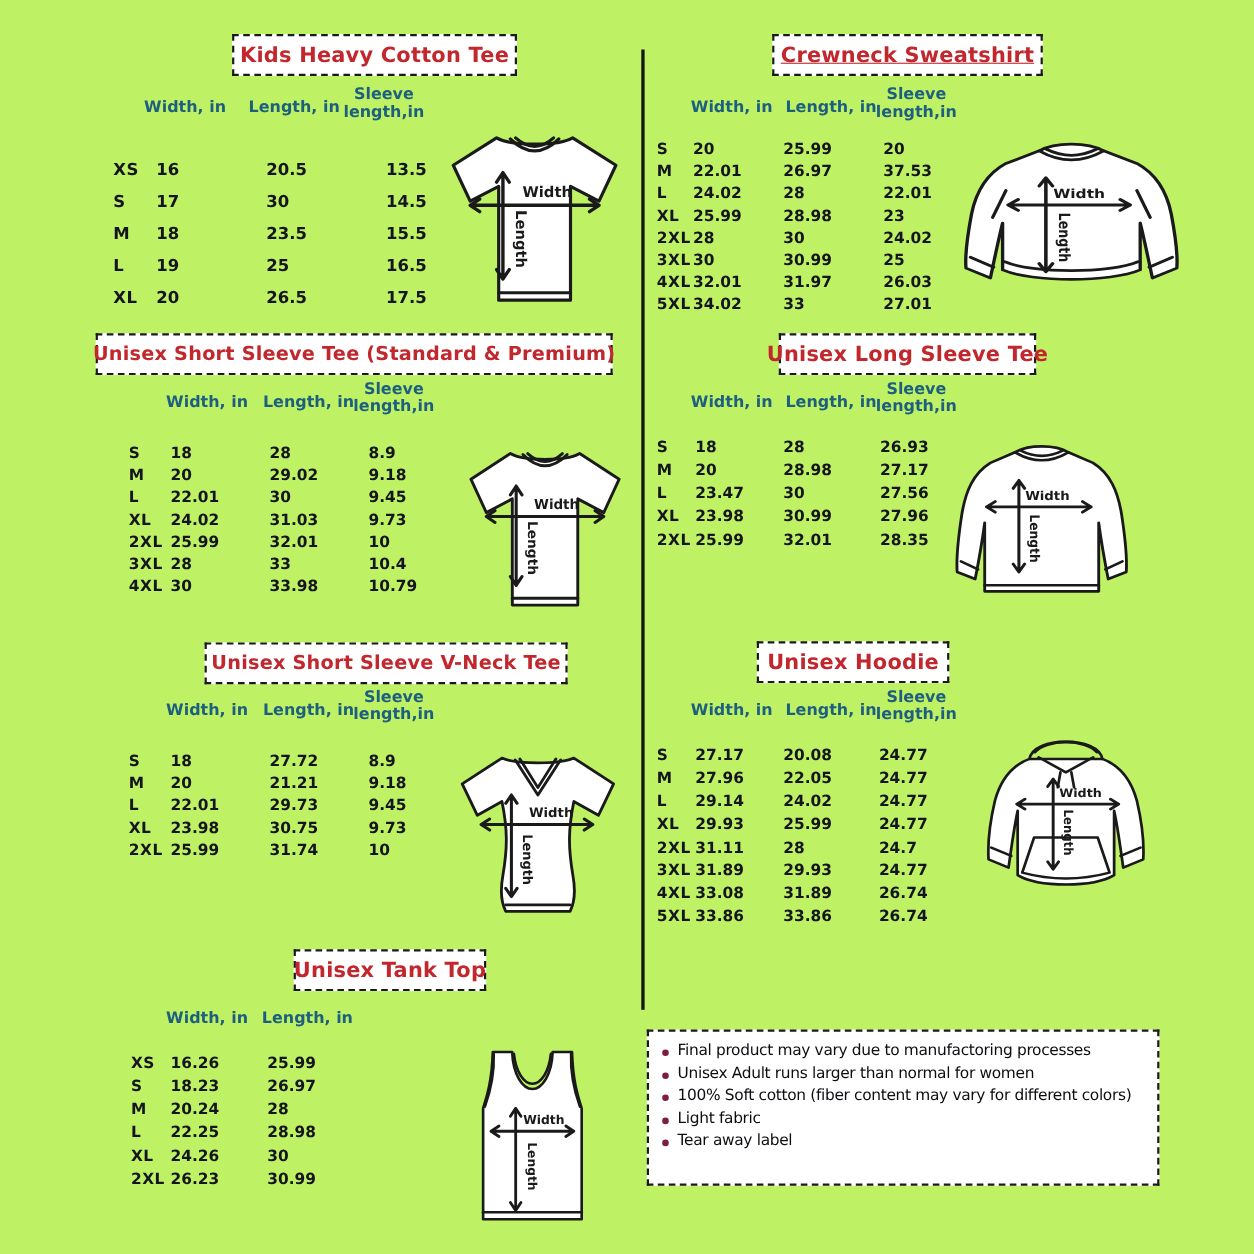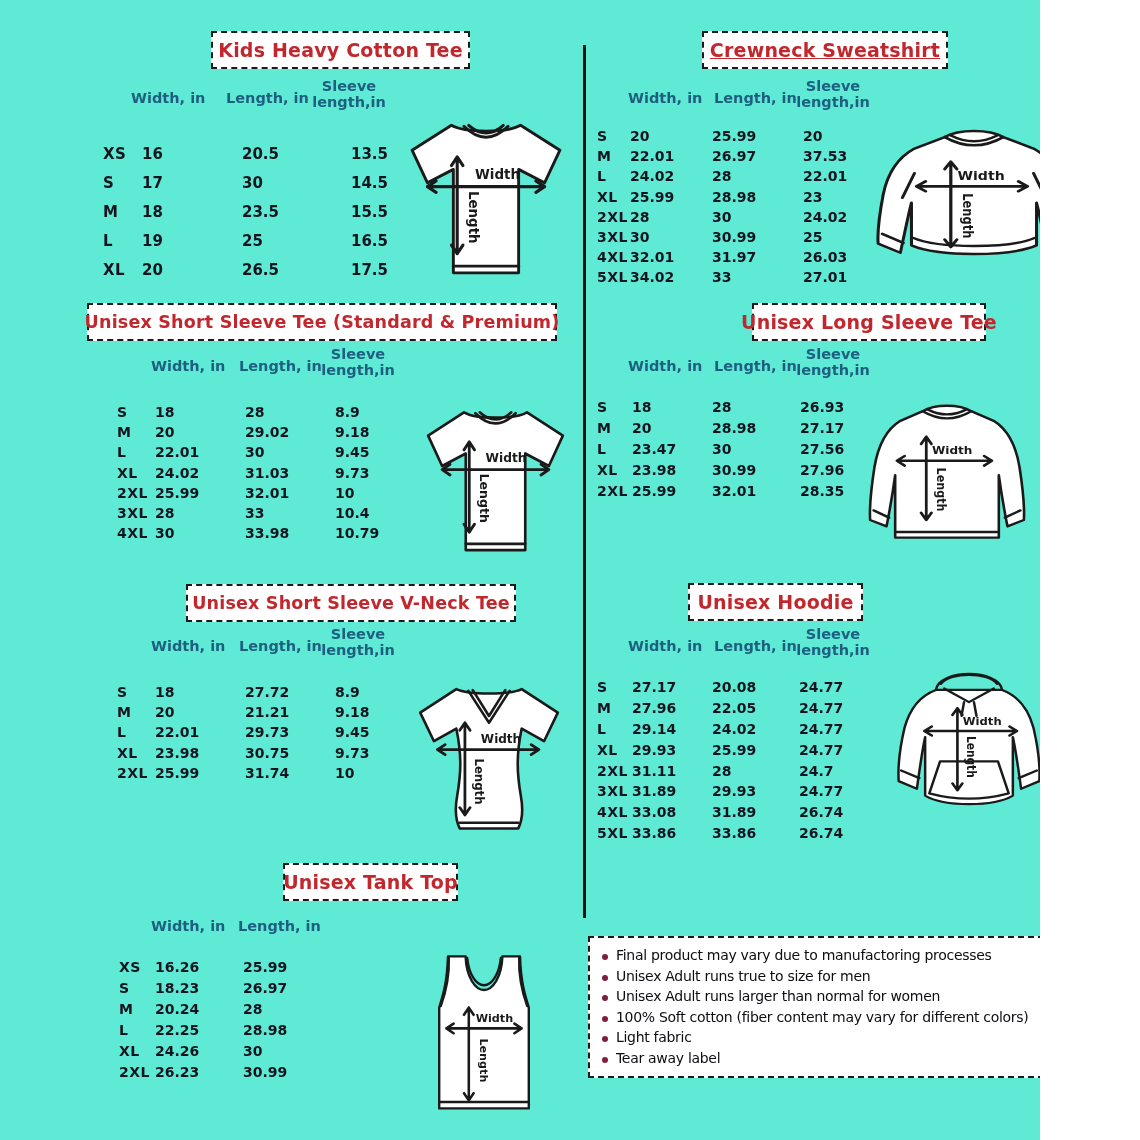--- a/index.html
+++ b/index.html
@@ -1,16 +1,16 @@
 <!DOCTYPE html>
 <html><head>
 <meta charset="utf-8">
 <style>
   html,body{margin:0;padding:0;background:#fff;}
-  .canvas{position:relative;width:1040px;height:1140px;background:#5eead4;overflow:hidden;
+  .canvas{position:relative;width:1140px;height:1140px;background:#bef264;overflow:hidden;
           font-family:"DejaVu Sans",sans-serif;color:#15151f;}
   .divider{position:absolute;background:#141414;}
   .panel{position:absolute;inset:0;pointer-events:none;}
   .title-box{position:absolute;border:2px dashed #1a1a1a;background:#fff;display:flex;
              align-items:center;justify-content:center;color:#c1272d;font-weight:800;
              font-size:19px;white-space:nowrap;letter-spacing:0.2px;}
   .title-sm{font-size:17.5px;}
   .hdr{position:absolute;color:#1e5f80;font-weight:700;font-size:14.5px;white-space:nowrap;}
   .hdr2{text-align:center;line-height:1.08;}
   .tbl{position:absolute;}
@@ -264,21 +264,21 @@
     <svg class="garment" style="left:408px;top:398px;width:175px;height:170px;" viewBox="0 0 200 190" preserveAspectRatio="none">
       <use href="#g-tee"></use>
       <path class="arrow" d="M48,74 L39,80 L48,86 M39,80 L161,80 M152,74 L161,80 L152,86"></path>
       <path class="arrow" d="M64,58 L70,49 L76,58 M70,49 L70,150 M64,141 L70,150 L76,141"></path>
       <text class="glabel" x="112" y="72" text-anchor="middle">Width</text>
       <text class="glabel" x="82" y="112" text-anchor="middle" transform="rotate(90 82 112)">Length</text>
     </svg>
   </div>
 
   <div class="panel">
-    <div class="title-box" style="left:708px;top:303px;width:230px;height:34px;margin-left:44px;">
+    <div class="title-box" style="left:708px;top:303px;width:230px;height:34px;">
       <span>Unisex Long Sleeve Tee</span>
     </div>
     <span class="hdr" style="left:628px;top:358px;">Width, in</span>
     <span class="hdr" style="left:714px;top:358px;">Length, in</span>
     <div class="hdr hdr2" style="left:795px;top:347px;width:76px;">
       <div>Sleeve</div>
       <div>length,in</div>
     </div>
     <div class="tbl" style="left:597px;top:397px;--cols:35px 80px 88px 70px;--rowh:20.8px;">
         <div class="trow">
@@ -435,21 +435,21 @@
     <svg class="garment" style="left:878px;top:655px;width:182px;height:190px;" viewBox="0 0 220 250" preserveAspectRatio="none">
       <use href="#g-hoodie"></use>
       <path class="arrow" d="M65,94 L56,100 L65,106 M56,100 L168,100 M159,94 L168,100 L159,106"></path>
       <path class="arrow" d="M90,79 L96,70 L102,79 M96,70 L96,178 M90,169 L96,178 L102,169"></path>
       <text class="glabel" x="126" y="92" text-anchor="middle">Width</text>
       <text class="glabel" x="108" y="134" text-anchor="middle" transform="rotate(90 108 134)">Length</text>
     </svg>
   </div>
 
   <div class="panel">
-    <div class="title-box" style="left:283px;top:863px;width:171px;height:34px;">
+    <div class="title-box" style="left:267px;top:863px;width:171px;height:34px;">
       <span>Unisex Tank Top</span>
     </div>
     <span class="hdr" style="left:151px;top:918px;">Width, in</span>
     <span class="hdr" style="left:238px;top:918px;">Length, in</span>
     <div class="tbl" style="left:119px;top:956px;--cols:36px 88px 90px;--rowh:21px;">
         <div class="trow">
           <span class="tsize">XS</span>
           <span class="tval">16.26</span>
           <span class="tval">25.99</span>
         </div>
@@ -488,24 +488,20 @@
     </svg>
   </div>
 
   <div class="notes" style="left:588px;top:936px;width:466px;height:142px;">
       <div class="note">
         <span class="dot"></span>
         <span class="ntext">Final product may vary due to manufactoring processes</span>
       </div>
       <div class="note">
         <span class="dot"></span>
-        <span class="ntext">Unisex Adult runs true to size for men</span>
-      </div>
-      <div class="note">
-        <span class="dot"></span>
         <span class="ntext">Unisex Adult runs larger than normal for women</span>
       </div>
       <div class="note">
         <span class="dot"></span>
         <span class="ntext">100% Soft cotton (fiber content may vary for different colors)</span>
       </div>
       <div class="note">
         <span class="dot"></span>
         <span class="ntext">Light fabric</span>
       </div>

